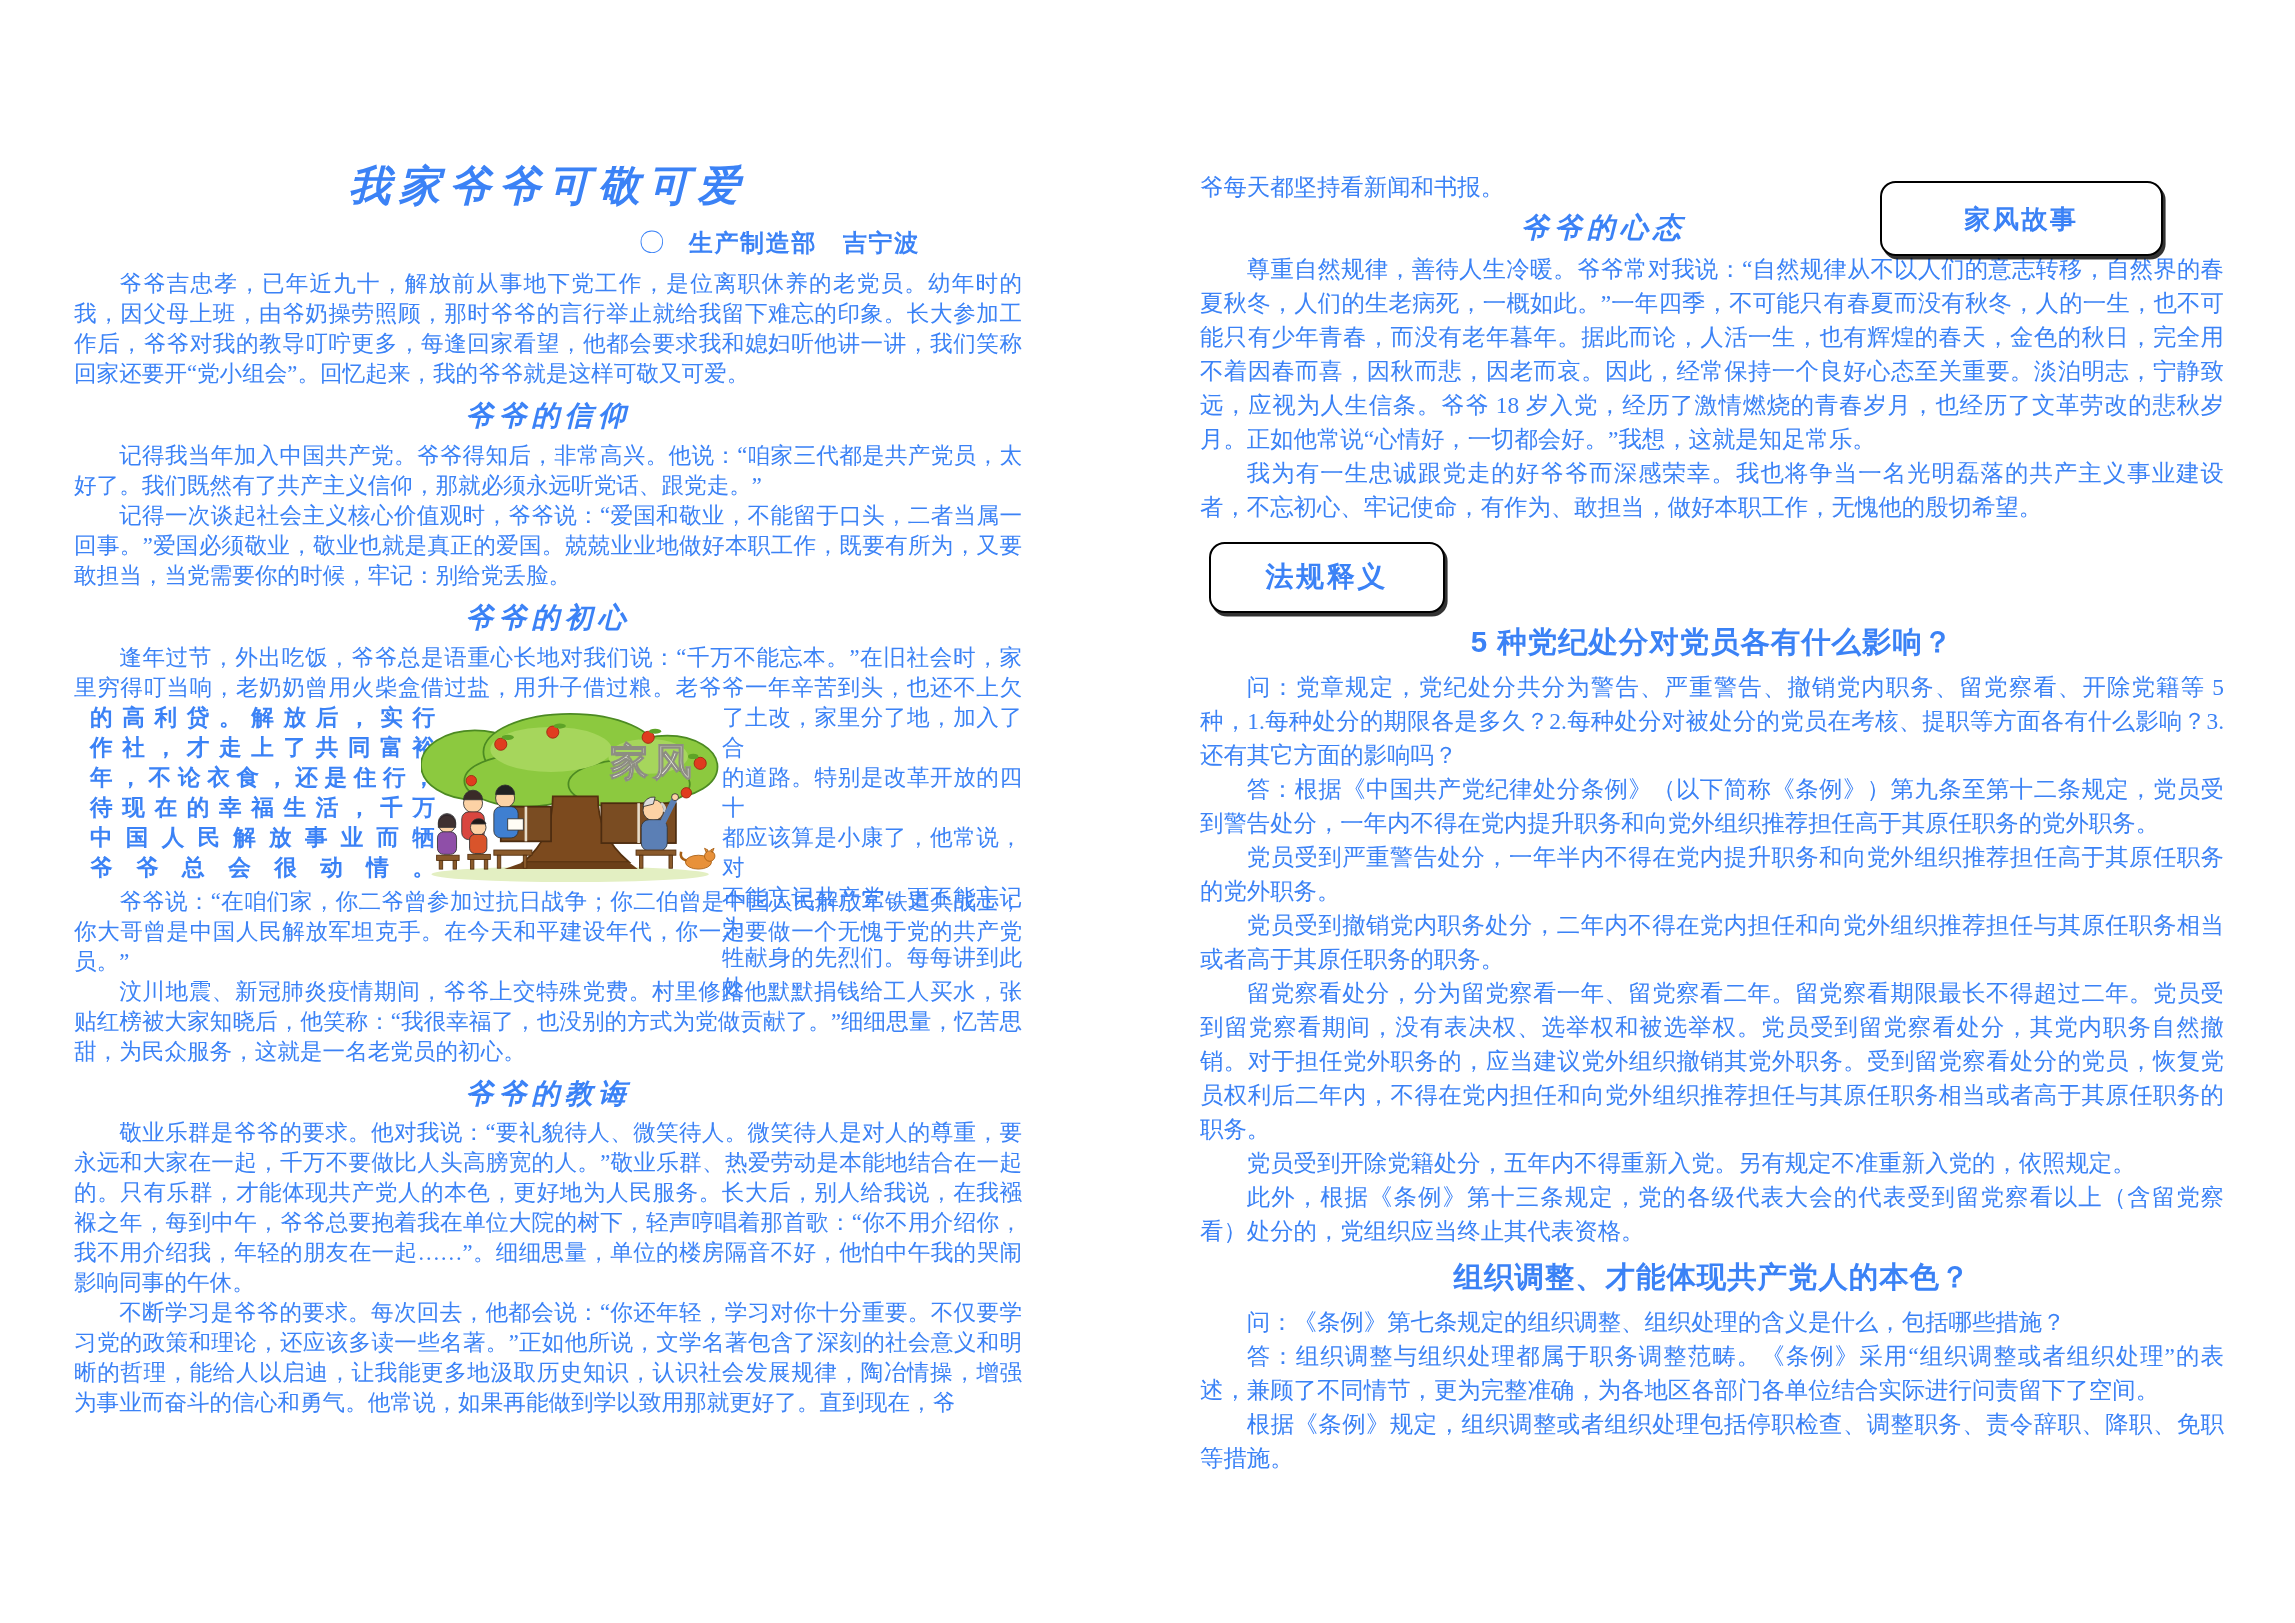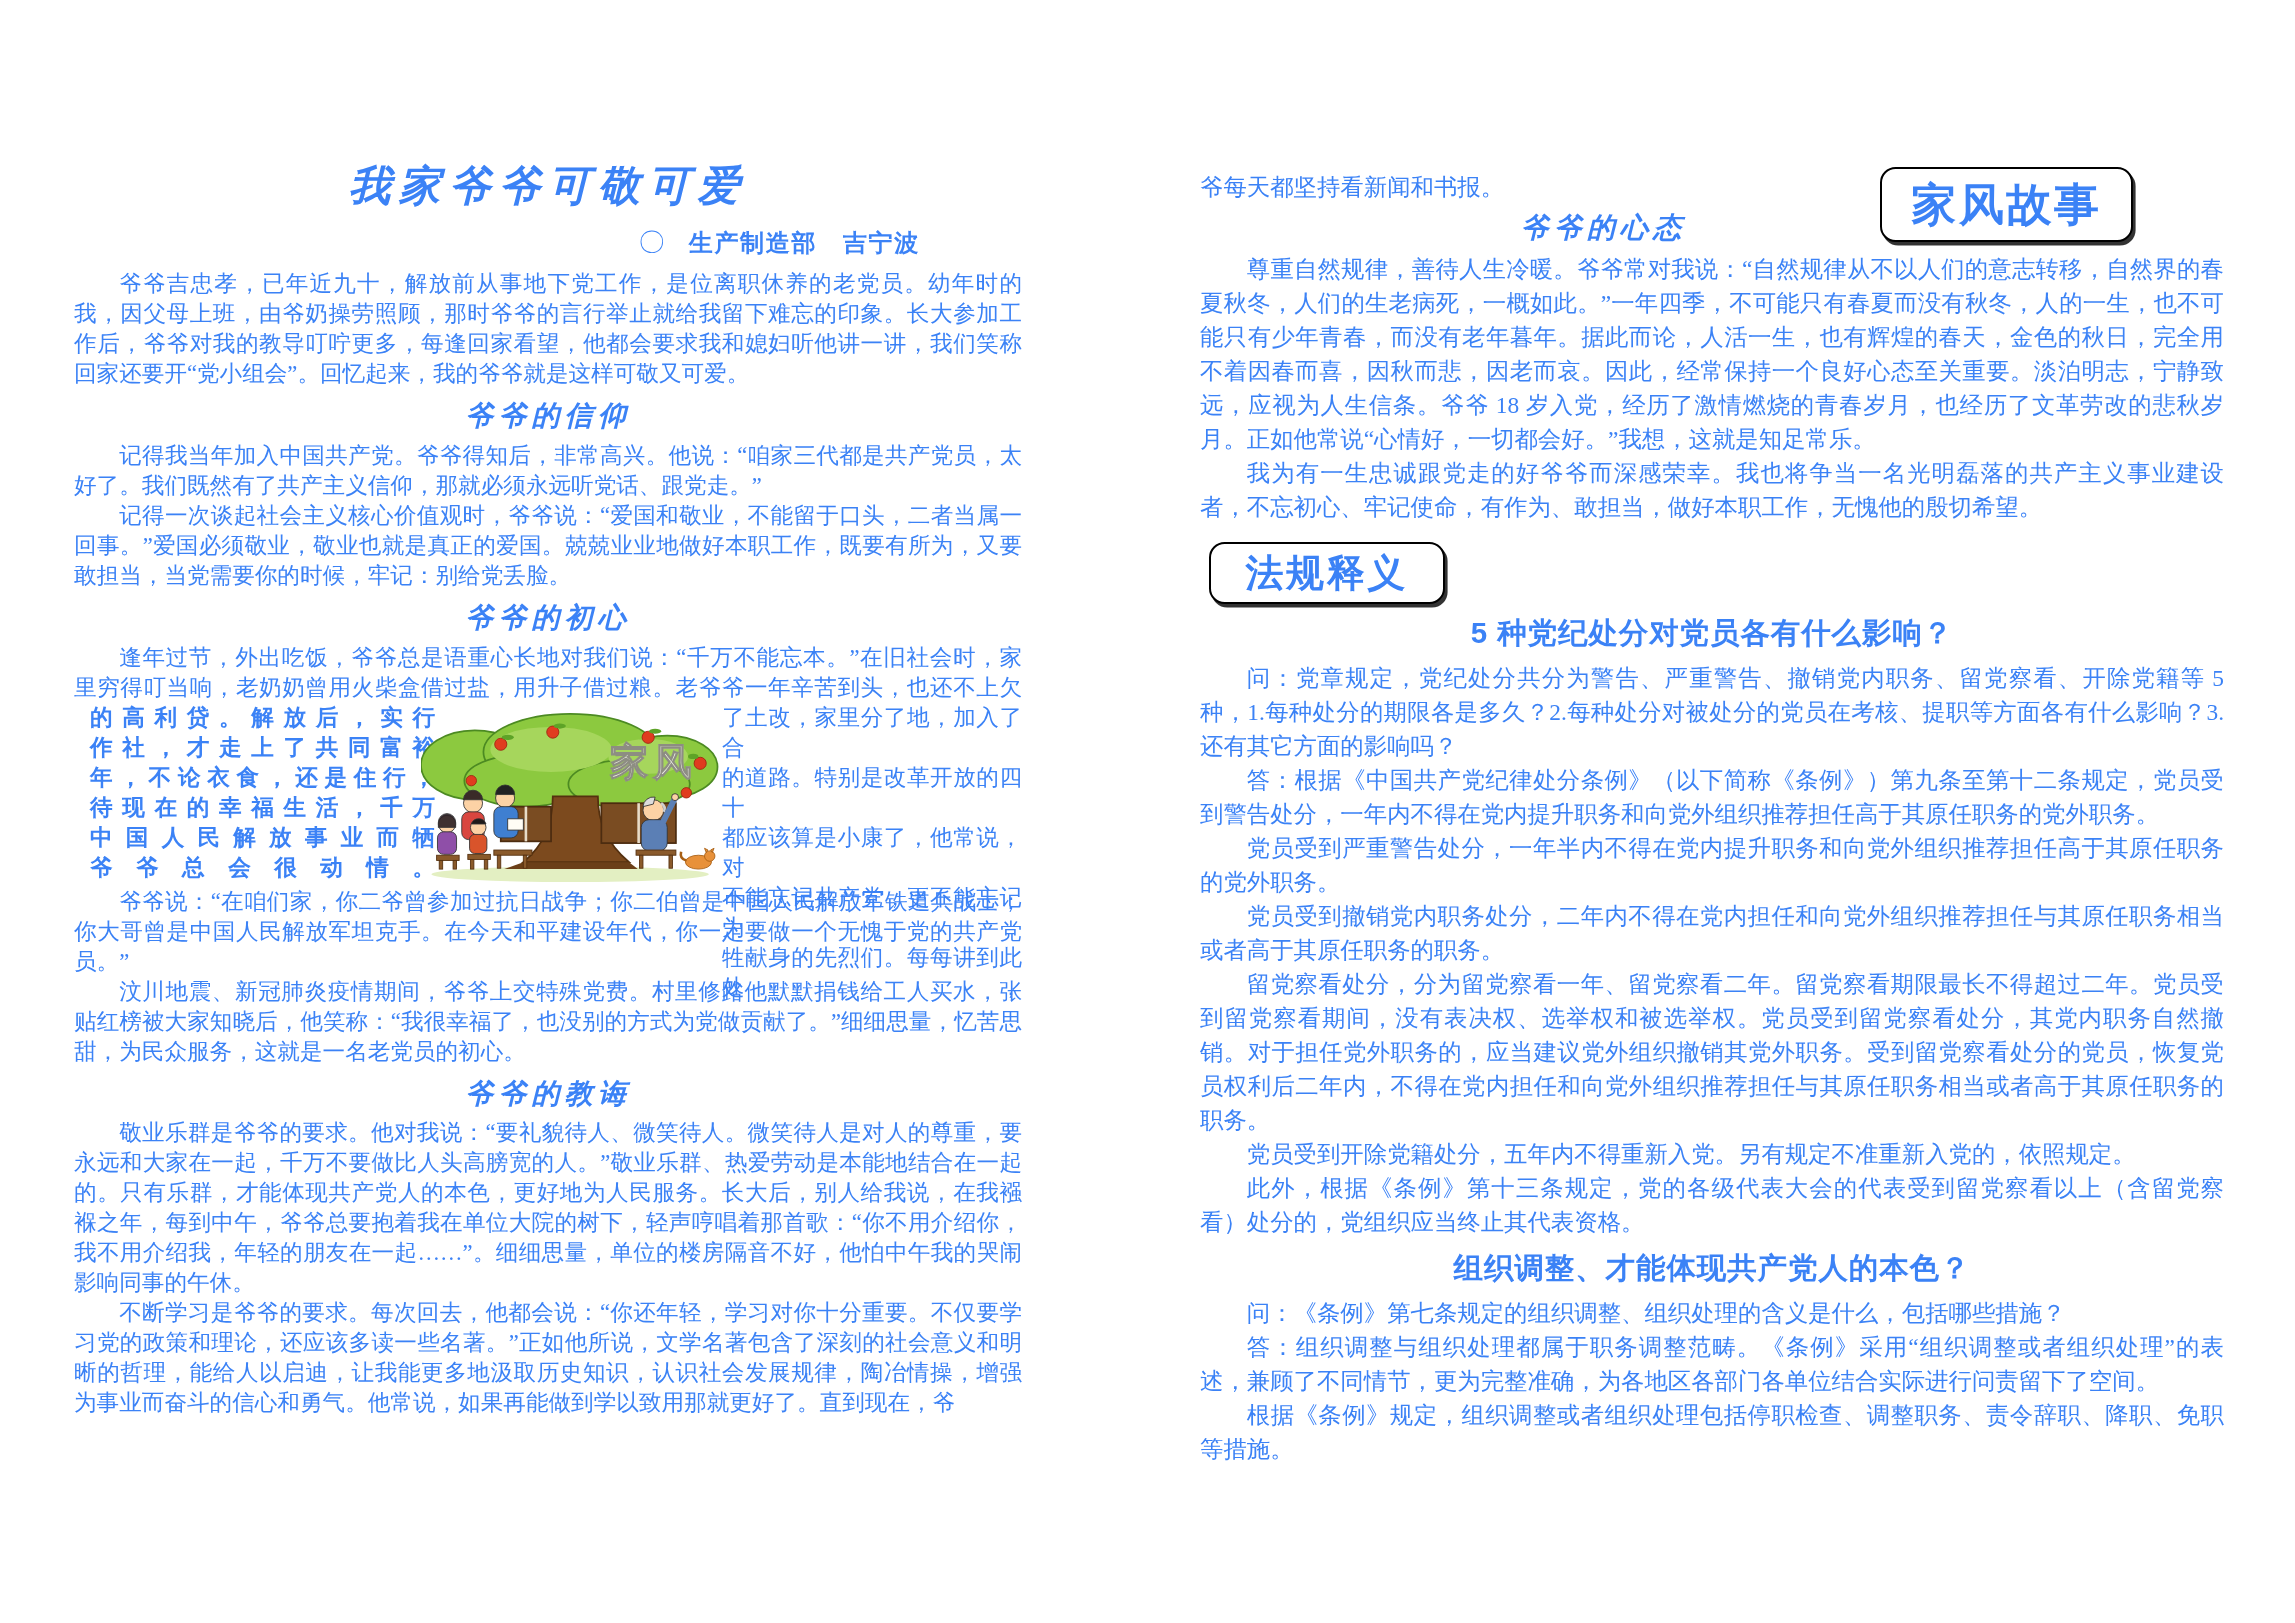--- a/index.html
+++ b/index.html
@@ -45,22 +45,22 @@
   .mind-heading-row { position:relative; }
   .mind-heading { box-sizing:border-box; width:100%; padding-right:217px;
     margin:5.2px 0 5.2px 0; }
   .badge {
     box-sizing:border-box; background:#fff; border:2.6px solid #000; border-radius:15.6px;
     display:flex; align-items:center; justify-content:center;
     font-family:"Liberation Sans","DejaVu Sans",sans-serif;
     font-weight:bold; letter-spacing:2.6px;
     box-shadow:2.6px 3.5px 0 rgba(0,0,0,0.8);
   }
-  .badge-family { position:absolute; left:680px; top:167px; width:253px; height:75px; font-size:45px; }
-  .badge-law { margin:17.4px 0 5.2px 8.7px; width:236px; height:62px; font-size:38px; }
+  .badge-family { position:absolute; left:680px; top:181px; width:283px; height:75px; font-size:26px; }
+  .badge-law { margin:17.4px 0 5.2px 8.7px; width:236px; height:71px; font-size:28px; }
   .q-heading {
     margin:10.4px 0 8.7px 0; text-align:center; text-indent:0;
     font-family:"Liberation Sans","DejaVu Sans",sans-serif;
     font-weight:bold; font-size:29.5px; line-height:38px; letter-spacing:0.9px;
   }
   .tline { min-height:30px; }
 </style>
 </head>
 <body>
 

